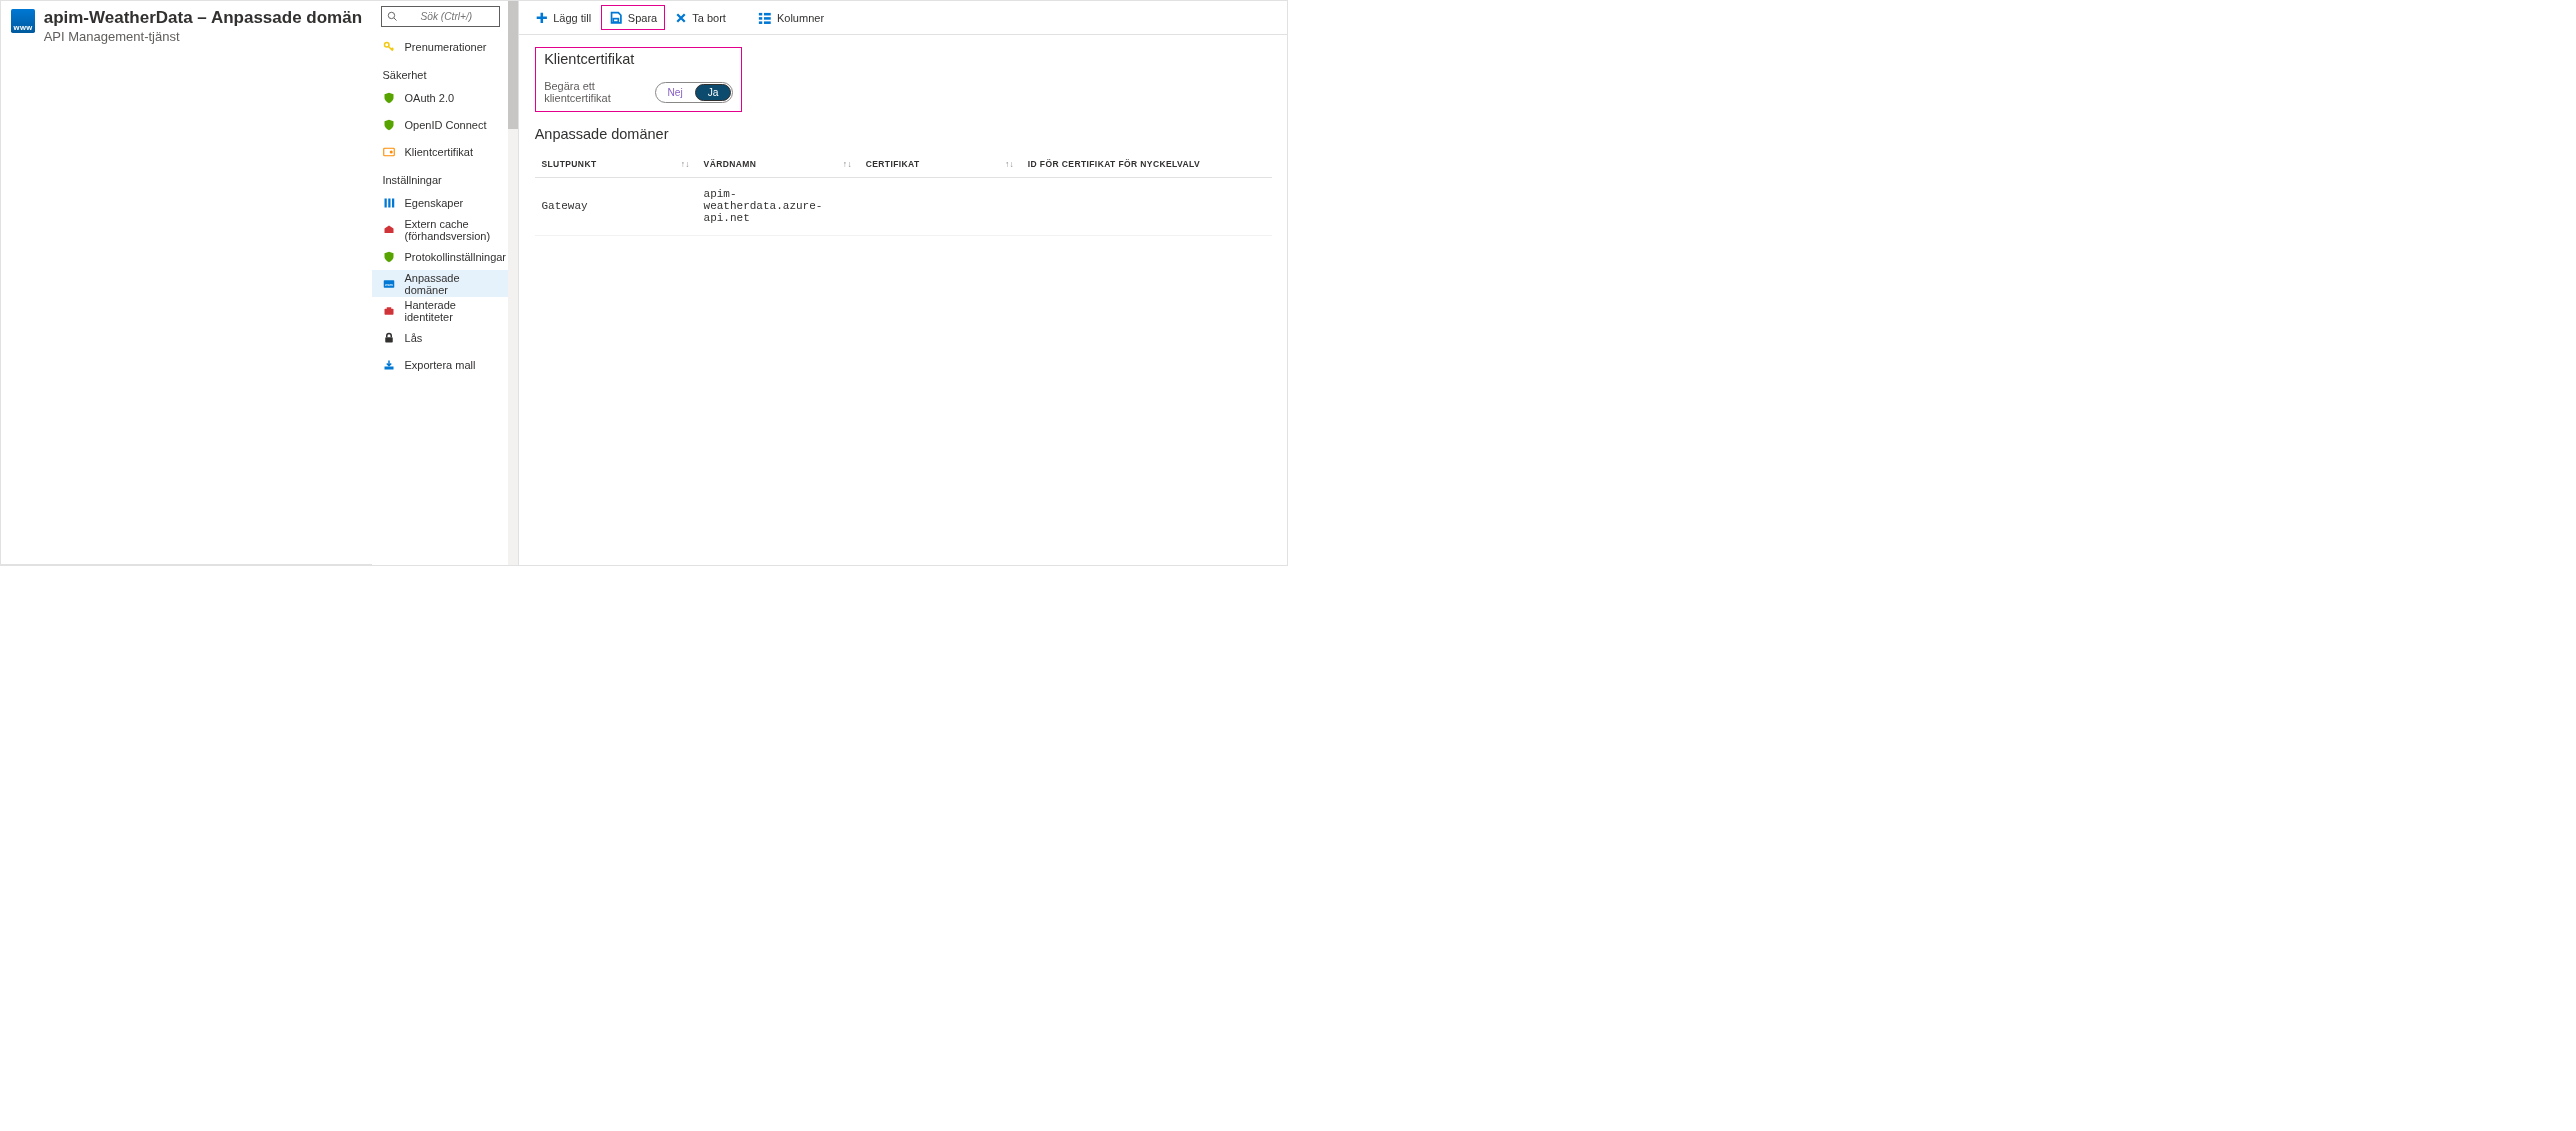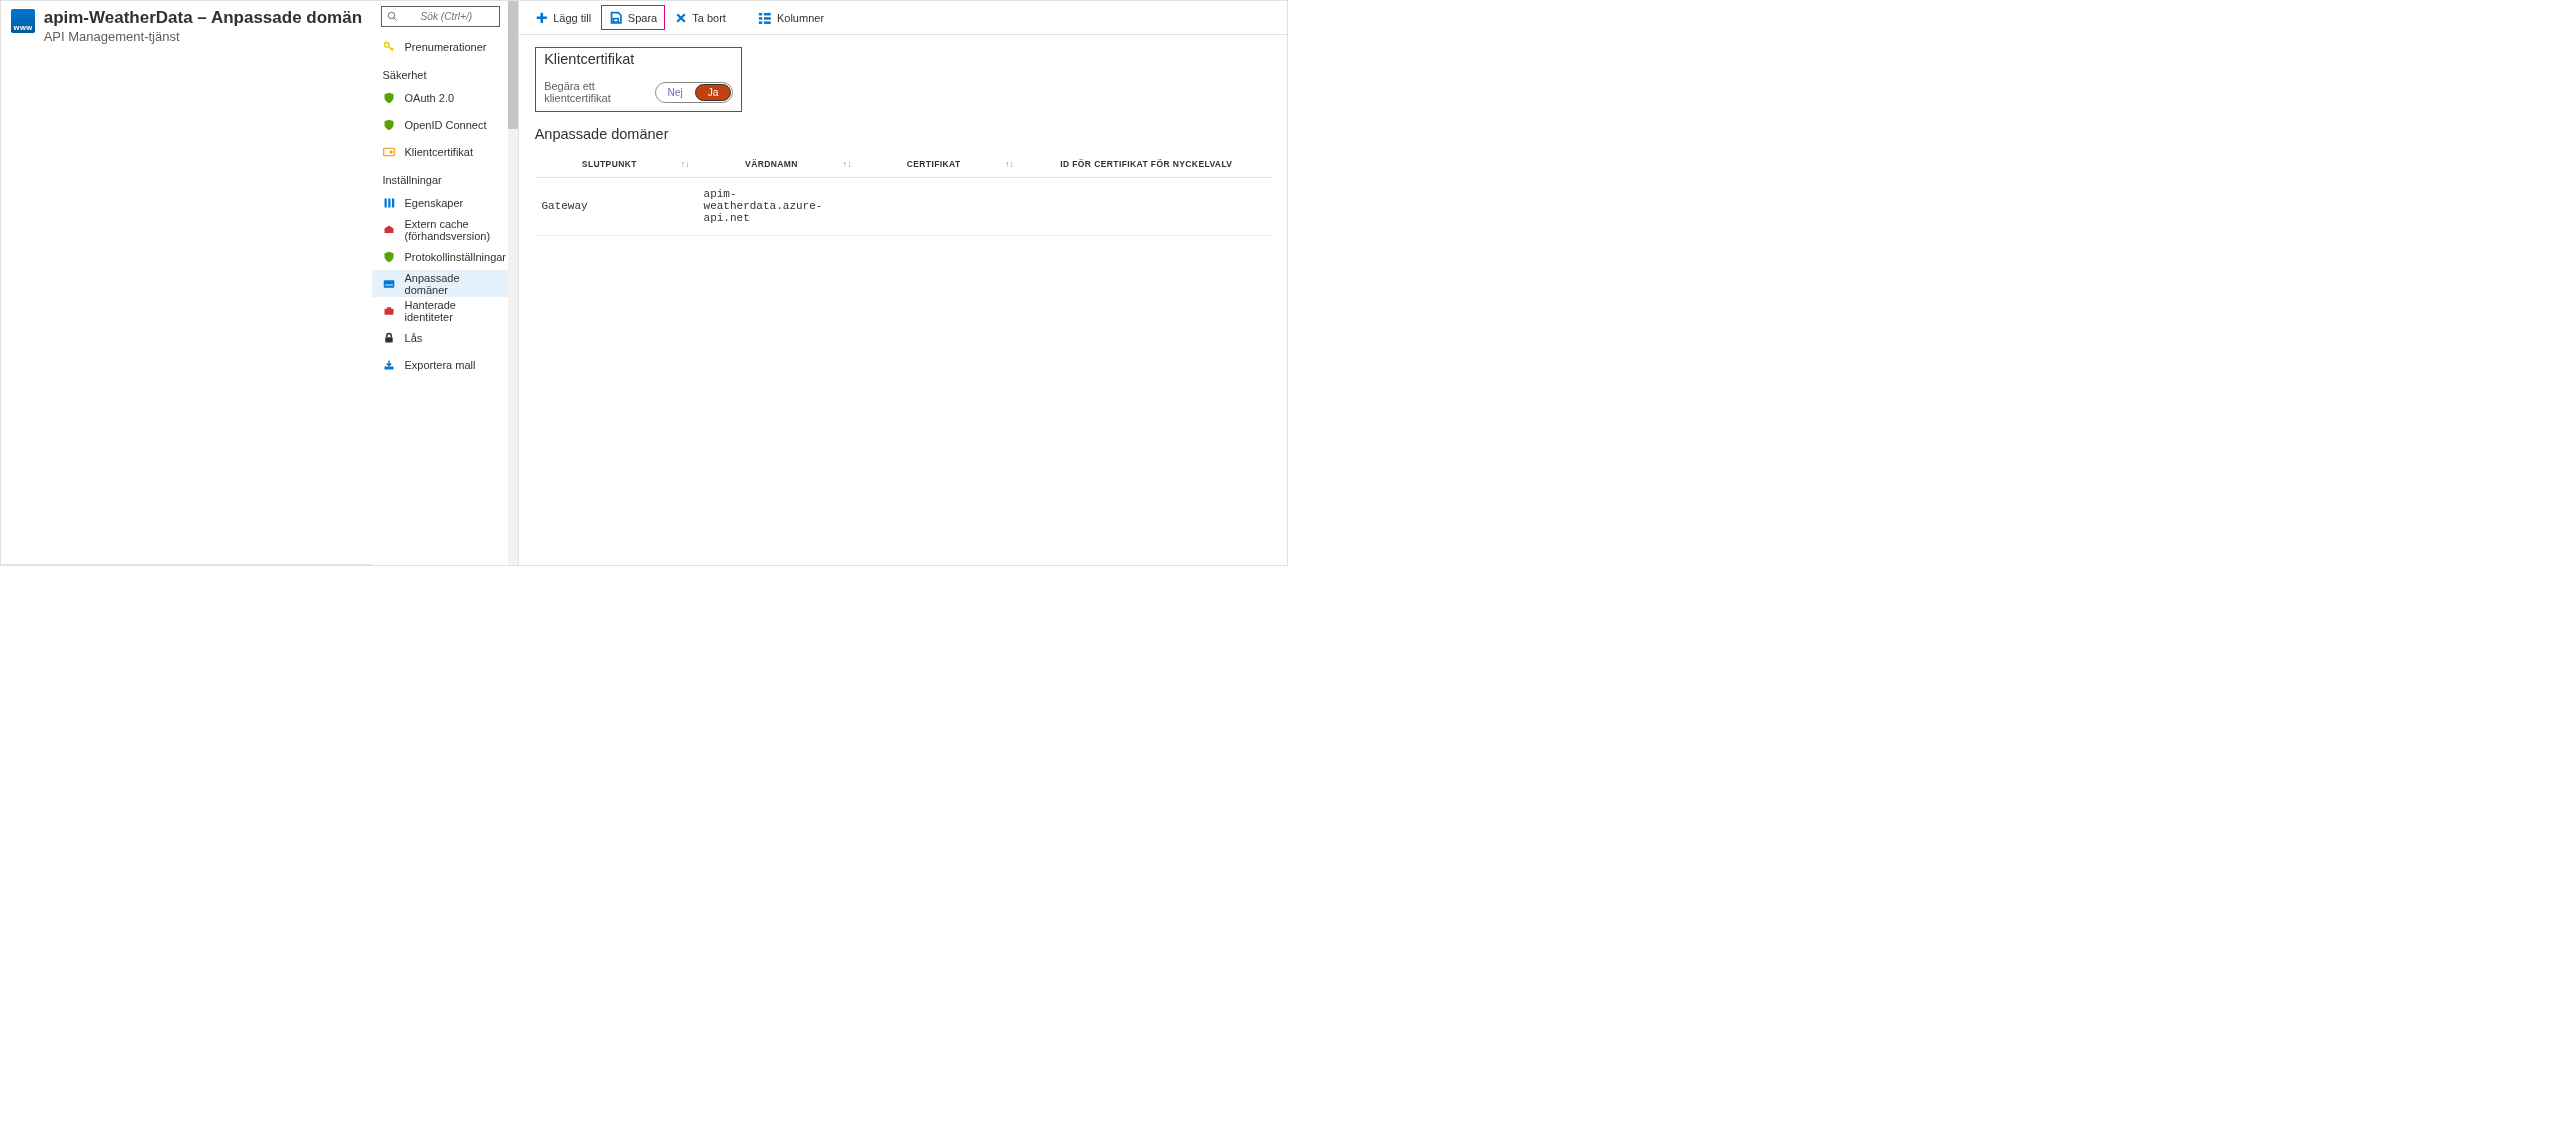--- a/index.html
+++ b/index.html
@@ -28,24 +28,24 @@
   .tbtn.highlight { border:0.9px solid #e3008c; }
   .tbtn .ticon { color:#0078d4; font-weight:600; display:inline-flex; align-items:center; }
   .content { padding: 12px 15.4px; flex:1; overflow:auto; }
   .section-title { font-size:14.5px; color:#323130; font-weight:400; }
   .client-cert-block { border:0.9px solid #e3008c; padding:3.4px 8.5px 6.8px 8.5px; margin-top:0px; display:inline-block; }
   .cc-row { display:flex; align-items:center; margin-top:13px; }
   .cc-label { font-size:11px; color:#605e5c; width:111px; }
   .toggle { display:flex; border:0.9px solid #8a8886; border-radius:12px; overflow:hidden; height:21px; font-size:10.2px; cursor:pointer; }
   .toggle .opt { width:38px; display:flex; align-items:center; justify-content:center; }
   .toggle .opt.off { color:#8661c5; }
-  .toggle .opt.on { background:#c2410c; color:#fff; border-radius:10.2px; margin:0.9px; width:36px; height:17px; border:0.9px solid #323130; }
+  .toggle .opt.on { background:#0c4a6e; color:#fff; border-radius:10.2px; margin:0.9px; width:36px; height:17px; border:0.9px solid #323130; }
   .section-title2 { font-size:14.5px; margin-top:13.6px; font-weight:400;}
   table { width:100%; border-collapse:collapse; margin-top:8.5px; }
-  th { text-align:center; font-size:8.5px; font-weight:600; letter-spacing:0.4px; color:#323130; padding:8.5px 6.8px; border-bottom:0.9px solid #e1e1e1; }
+  th { text-align:left; font-size:8.5px; font-weight:600; letter-spacing:0.4px; color:#323130; padding:8.5px 6.8px; border-bottom:0.9px solid #e1e1e1; }
   th .sort { color:#8a8886; font-size:8.5px; margin-left:3.4px; float:right;}
   td { font-size:11px; padding:10.2px 6.8px; border-bottom:0.9px solid #f3f2f1; color:#323130;font-family:Liberation Mono, monospace;}
   
   .ic-key { color:#f2c811; }
   .ic-shield-g { color:#57a300; }
   .ic-cert { color:#ff8c00; }
   .ic-props { color:#0078d4; }
   .ic-cache { color:#e3008c; }
   .ic-www { color:#0078d4; }
   .ic-ident { color:#d13438; }

